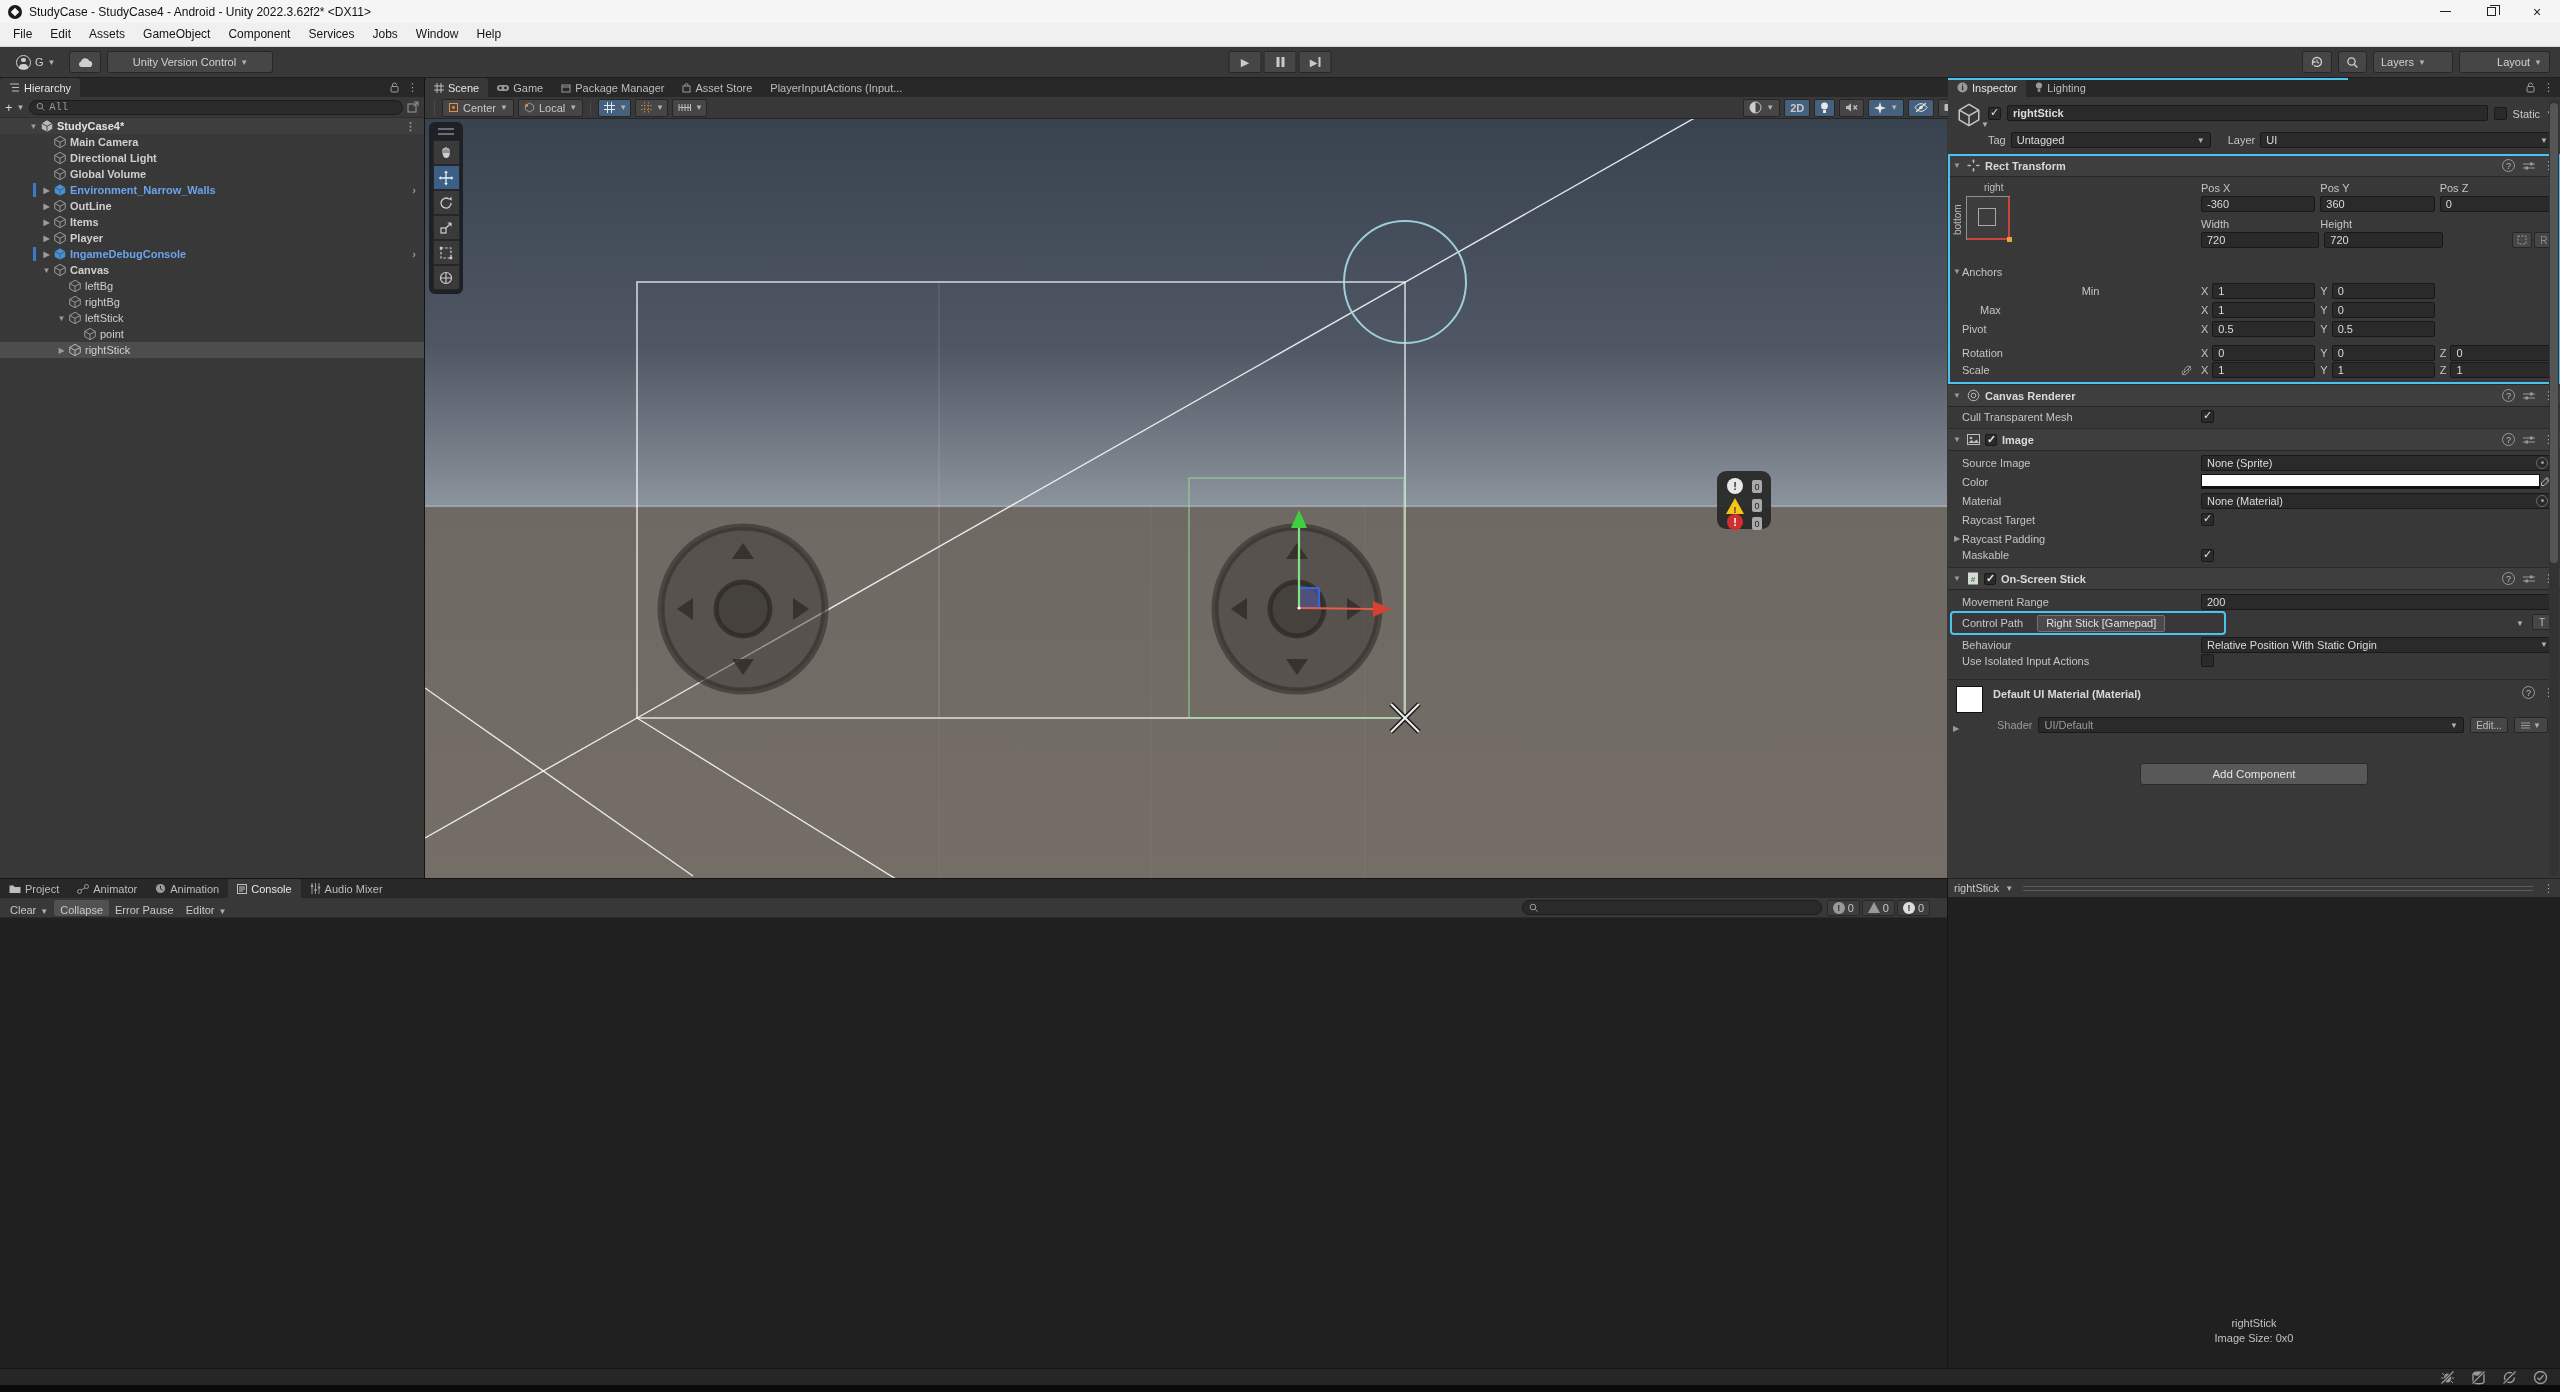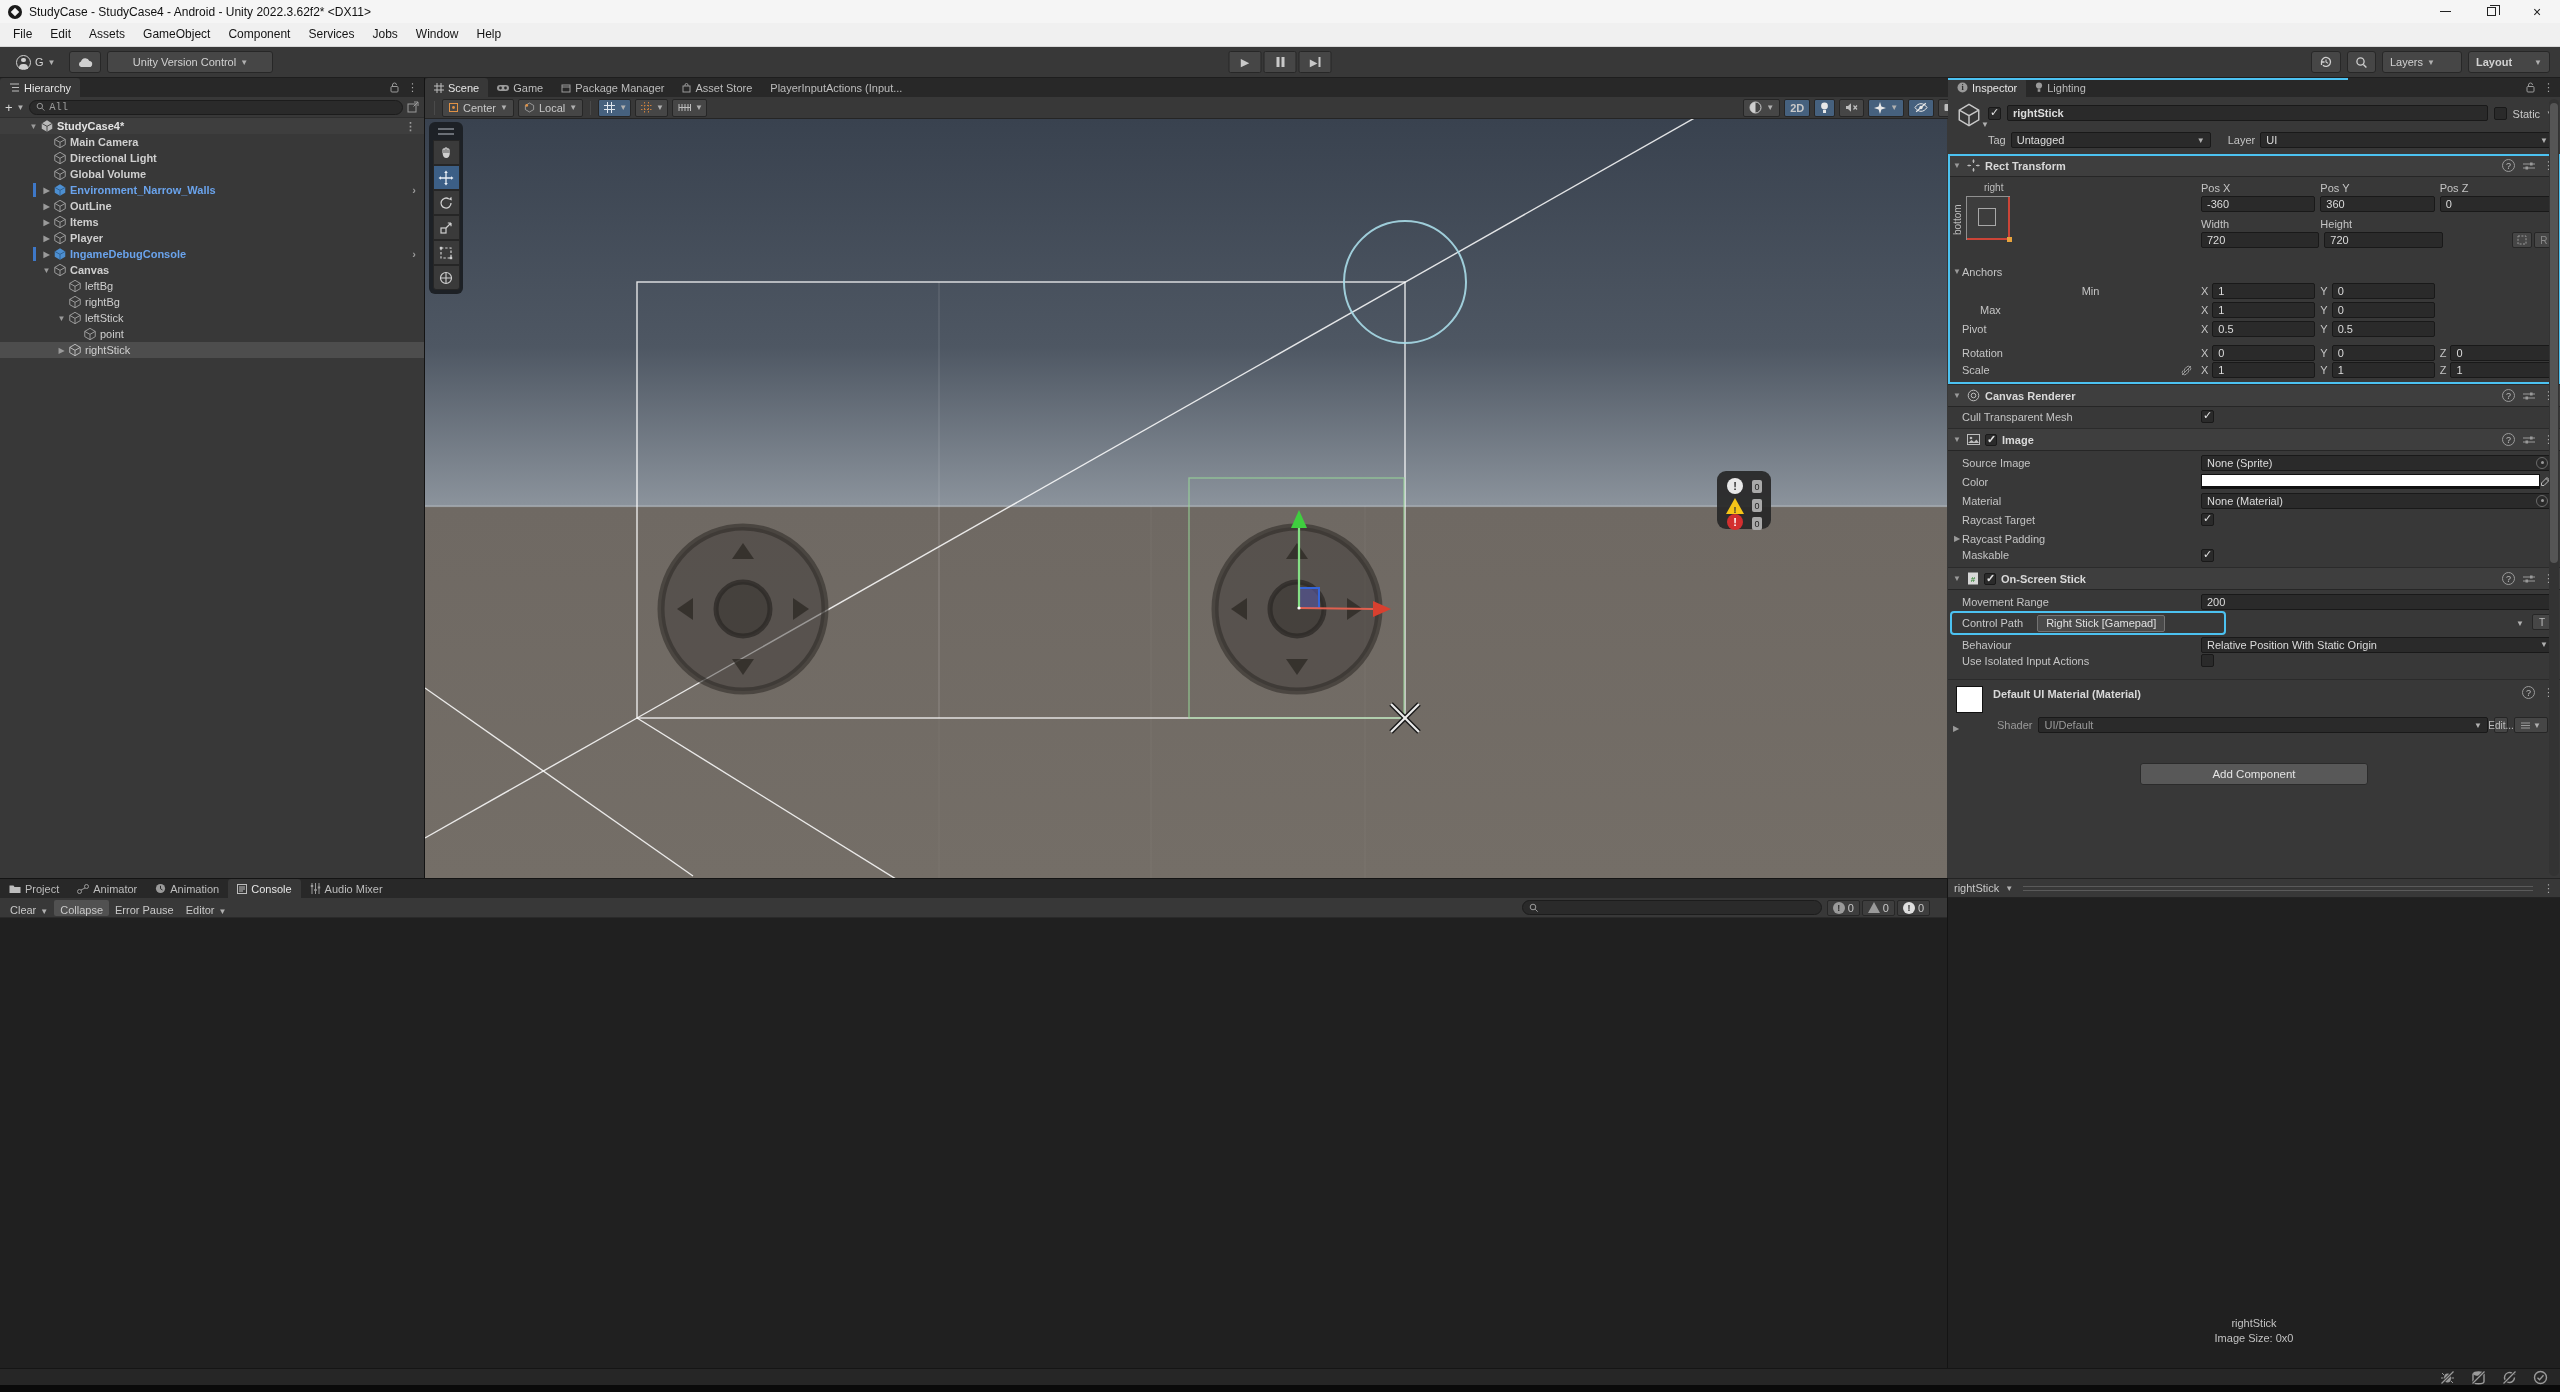--- a/index.html
+++ b/index.html
@@ -237,21 +237,21 @@
       <div class="tb-btn">
         <svg class="mini" width="13" height="13" viewBox="0 0 13 13">
             <circle cx="5.5" cy="5.5" r="3.6" fill="none" stroke="#cfcfcf" stroke-width="1.3"></circle>
             <path d="M8.4 8.4l3 3" stroke="#cfcfcf" stroke-width="1.4"></path>
           </svg>
       </div>
       <div class="tb-btn" style="width:80px; ">
         <span>Layers</span>
         <span class="caret">▼</span>
       </div>
-      <div class="tb-btn" style="width:82px; justify-content:space-between;font-weight:bold;">
+      <div class="tb-btn" style="width:91px; justify-content:flex-end;">
         <span>Layout</span>
         <span class="caret">▼</span>
       </div>
     </div>
   </div>
 
   <div id="main">
 
     <div id="hierarchy-panel" class="panel">
       <div class="tabbar">
@@ -1126,21 +1126,21 @@
               <span class="help-q">?</span>
               <span class="kebab">⋮</span>
             </span>
           </div>
           <div class="mat-shader-row">
             <span style="color:#9a9a9a;">Shader</span>
             <div class="fld dd" style="flex:1; color:#9a9a9a;">
               <span>UI/Default</span>
                 <span class="caret">▼</span>
             </div>
-            <span class="sq-btn" style="width:14px;">Edit...</span>
+            <span class="sq-btn" style="width:38px;">Edit...</span>
             <span class="sq-btn" style="width:34px; gap:3px;">
               <svg class="mini" width="9" height="7" viewBox="0 0 9 7">
                   <path d="M0 1h9M0 3.5h9M0 6h9" stroke="#9a9a9a"></path>
                 </svg>
               <span class="caret">▼</span>
             </span>
           </div>
           <span class="fold8 mat-fold">▶</span>
         </div>
 

